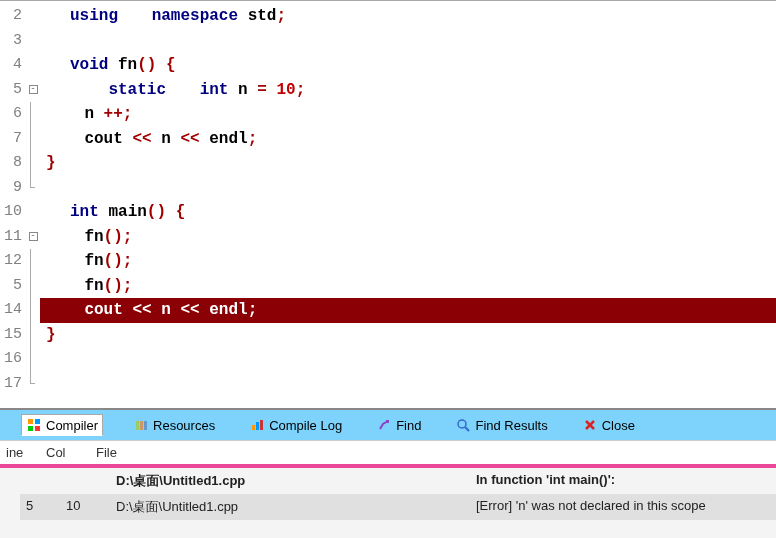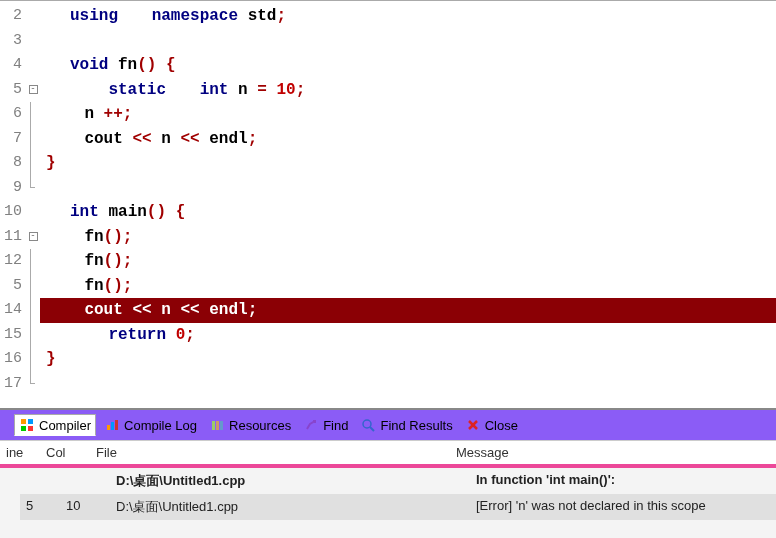--- a/index.html
+++ b/index.html
@@ -13,21 +13,21 @@
 .fold .line { position:absolute; left:4px; width:1px; background:#aaa; top:0; bottom:0; }
 .fold .end { position:absolute; left:4px; width:5px; height:12px; border-left:1px solid #aaa; border-bottom:1px solid #aaa; top:0; }
 .code { flex:1; padding-top:3px; padding-left:6px; line-height:24.5px; font-weight:bold; }
 .code .row { white-space:pre; height:24.5px; position:relative; }
 .code .err-row { background:#8b0005; color:#fff; margin-left:-6px; padding-left:6px; margin-right:0; }
 .green { color:#008000; }
 .kw { color:#000080; font-weight:bold;margin-left:24px; }
 .num { color:#c00000; }
 .red { color:#a00000; }
 .panel { border-top:2px solid #888; background:#f4f4f4; height:130px; font-family:'Segoe UI',Tahoma,sans-serif; font-size:13px; }
-.tabs { display:flex; gap:4px; align-items:center; padding:4px 14px; background:#8b5cf6; border-bottom:1px solid #ccc; }
+.tabs { display:flex; gap:26px; align-items:center; padding:4px 21px; background:#7dd3fc; border-bottom:1px solid #ccc; }
 .tab { display:flex; align-items:center; gap:4px; padding:2px 4px; cursor:pointer; }
 .tab.active { background:#fff; border:1px solid #aaa; border-bottom:1px solid #fff; }
 .tab span.i { width:16px; height:16px; display:inline-flex; align-items:center; justify-content:center; }
 .hdr { display:flex; background:#fff; border-bottom:4px solid #ec4899; font-size:13px; color:#333; }
 .hdr div, .erow div { padding:4px 6px; }
 .c-line { width:40px; }
 .c-col { width:50px; }
 .c-file { width:360px; }
 .c-msg { flex:1; }
 .erow { display:flex; font-size:13px; color:#222;margin-left:20px; }
@@ -101,57 +101,56 @@
     <div class="row"><span>    </span><span class="kw">static</span><span> </span><span class="kw">int</span><span> </span><span>n </span><span class="red">=</span><span> </span><span class="num">10</span><span class="red">;</span></div>
     <div class="row"><span>    </span><span>n </span><span class="red">++</span><span class="red">;</span></div>
     <div class="row"><span>    </span><span>cout </span><span class="red">&lt;&lt;</span><span> </span><span>n </span><span class="red">&lt;&lt;</span><span> </span><span>endl</span><span class="red">;</span></div>
     <div class="row"><span class="red">}</span></div>
     <div class="row"></div>
     <div class="row"><span class="kw">int</span><span> </span><span>main</span><span class="red">()</span><span> </span><span class="red">{</span></div>
     <div class="row"><span>    </span><span>fn</span><span class="red">()</span><span class="red">;</span></div>
     <div class="row"><span>    </span><span>fn</span><span class="red">()</span><span class="red">;</span></div>
     <div class="row"><span>    </span><span>fn</span><span class="red">()</span><span class="red">;</span></div>
     <div class="row err-row"><span>    cout &lt;&lt; n &lt;&lt; endl;</span></div>
-    <div class="row"><span>    </span><span class="kw">return</span><span> </span><span class="num">0</span><span class="red">;</span></div>
     <div class="row"><span class="red">}</span></div>
   </div>
 </div>
 
 <div class="panel">
   <div class="tabs">
     <div class="tab active">
         <span class="i">
           <svg width="14" height="14">
             <rect x="1" y="1" width="5" height="5" fill="#f90"></rect>
             <rect x="8" y="1" width="5" height="5" fill="#09f"></rect>
             <rect x="1" y="8" width="5" height="5" fill="#0c0"></rect>
             <rect x="8" y="8" width="5" height="5" fill="#f33"></rect>
           </svg>
         </span>
         <span>Compiler</span>
       </div>
     <div class="tab">
         <span class="i">
           <svg width="14" height="14">
+            <rect x="2" y="3" width="3" height="9" fill="#9c6"></rect>
+            <rect x="6" y="3" width="3" height="9" fill="#c96"></rect>
+            <rect x="10" y="3" width="3" height="9" fill="#69c"></rect>
+          </svg>
+        </span>
+        <span>Resources</span>
+      </div>
+    <div class="tab">
+        <span class="i">
+          <svg width="14" height="14">
             <rect x="2" y="7" width="3" height="5" fill="#f90"></rect>
             <rect x="6" y="4" width="3" height="8" fill="#09f"></rect>
             <rect x="10" y="2" width="3" height="10" fill="#c33"></rect>
           </svg>
         </span>
         <span>Compile Log</span>
-      </div>
-    <div class="tab">
-        <span class="i">
-          <svg width="14" height="14">
-            <rect x="2" y="3" width="3" height="9" fill="#9c6"></rect>
-            <rect x="6" y="3" width="3" height="9" fill="#c96"></rect>
-            <rect x="10" y="3" width="3" height="9" fill="#69c"></rect>
-          </svg>
-        </span>
-        <span>Resources</span>
       </div>
     <div class="tab">
         <span class="i">
           <svg width="14" height="14">
             <path d="M3 11 L6 6 L11 3" stroke="#84c" stroke-width="2" fill="none"></path>
             <path d="M9 3 L11 3 L11 5" stroke="#84c" stroke-width="2" fill="none"></path>
           </svg>
         </span>
         <span>Find</span>
       </div>
@@ -171,21 +170,20 @@
             <line x1="11" y1="3" x2="3" y2="11" stroke="#d22" stroke-width="2.5"></line>
           </svg>
         </span>
         <span>Close</span>
       </div>
   </div>
   <div class="hdr">
     <div class="c-line">ine</div>
     <div class="c-col">Col</div>
     <div class="c-file">File</div>
-    <div class="c-msg">Message</div>
   </div>
   <div class="erow bold">
     <div class="c-line"></div>
     <div class="c-col"></div>
     <div class="c-file">D:\桌面\Untitled1.cpp</div>
     <div class="c-msg">In function 'int main()':</div>
   </div>
   <div class="erow sel">
     <div class="c-line">5</div>
     <div class="c-col">10</div>

